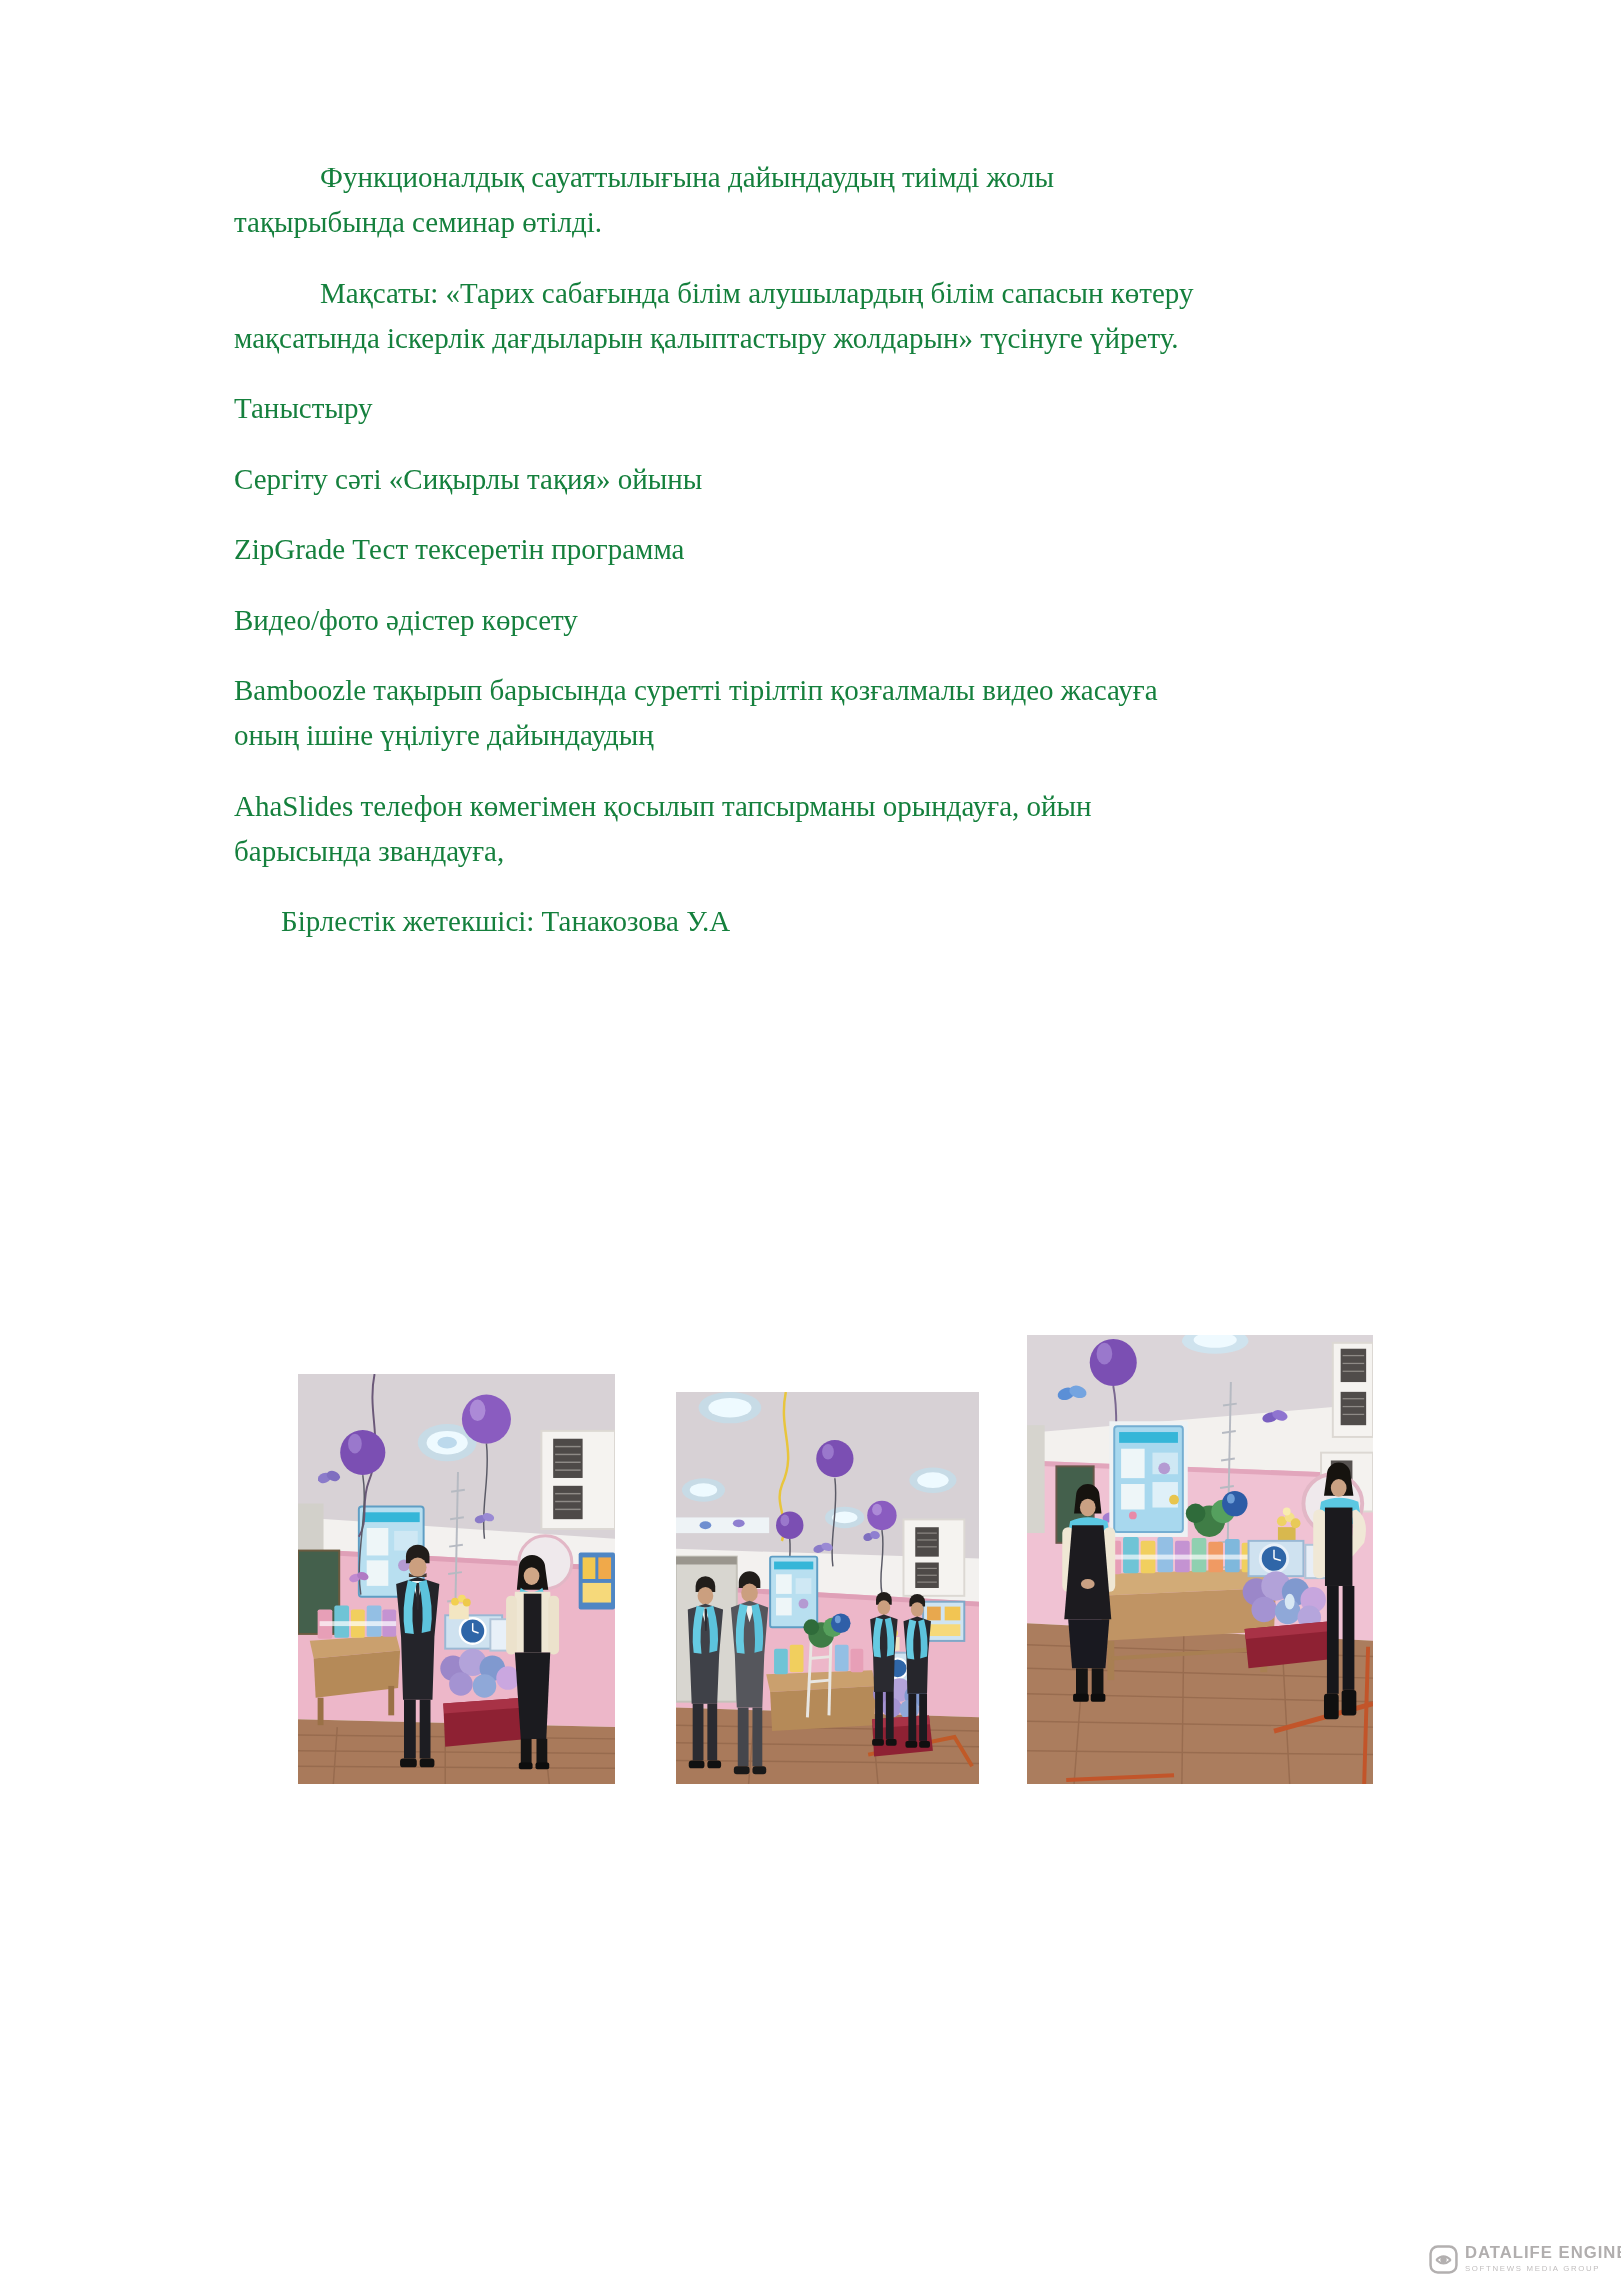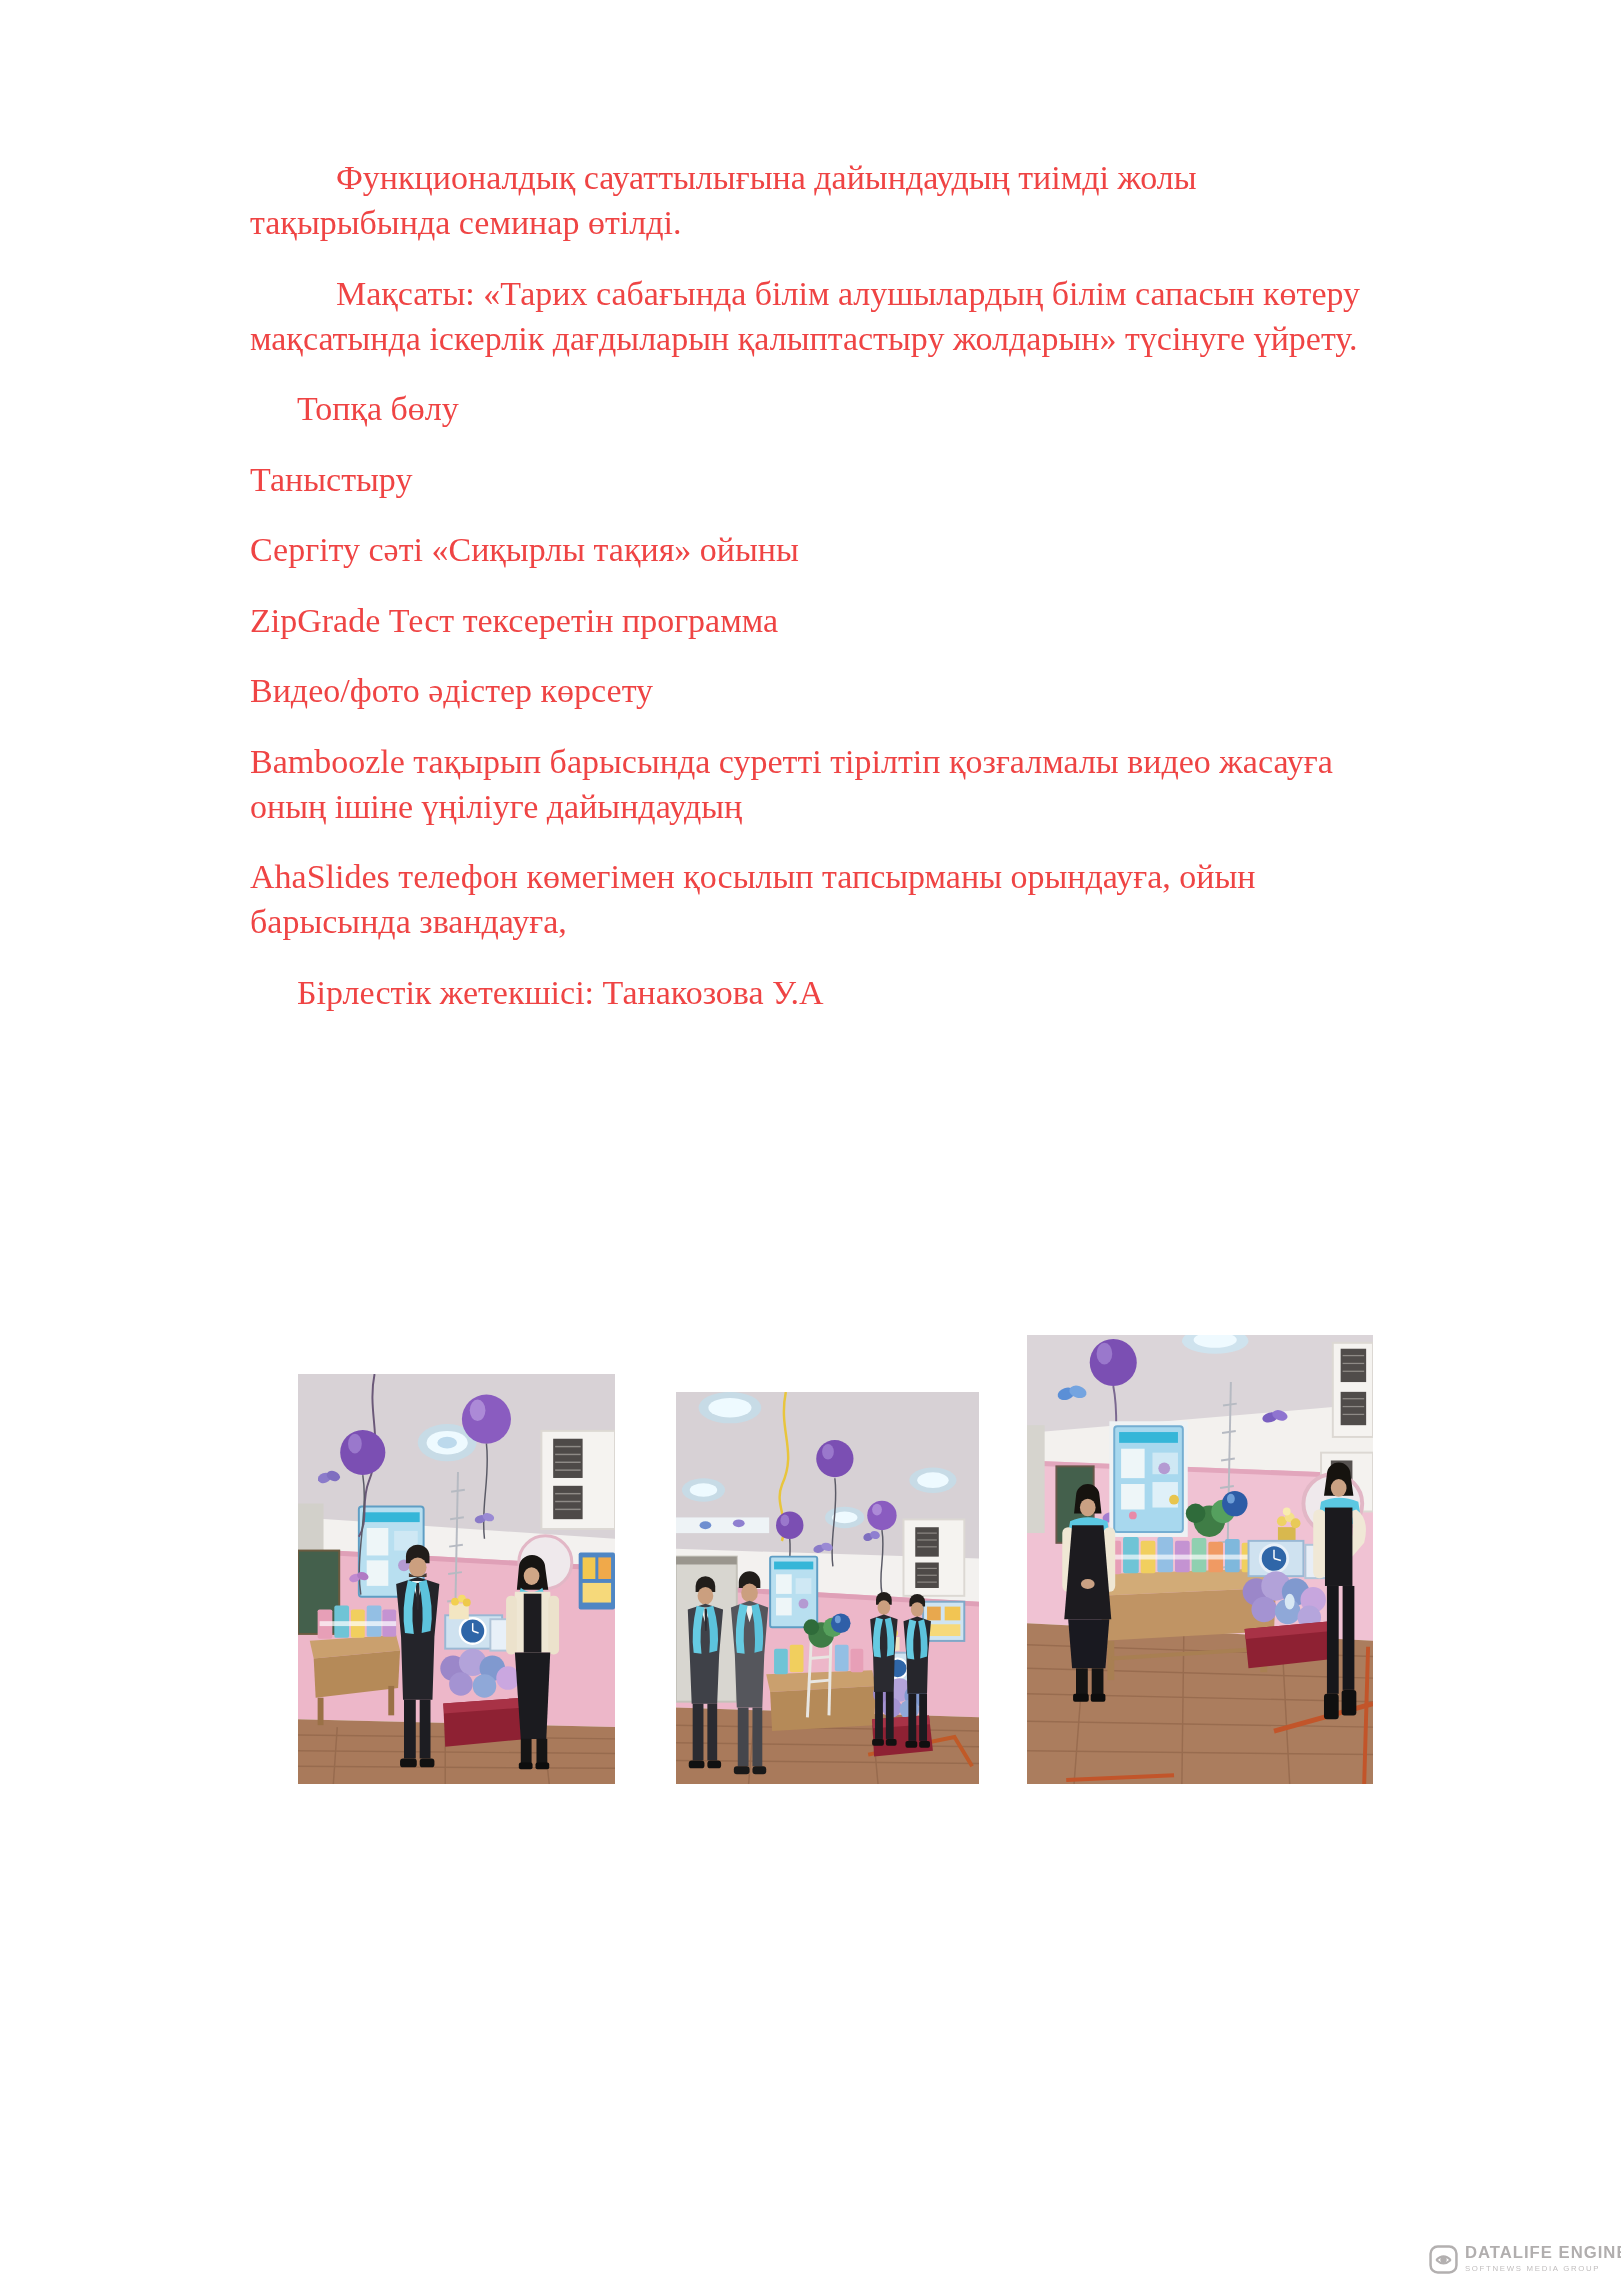--- a/index.html
+++ b/index.html
@@ -5,21 +5,21 @@
   html,body{margin:0;padding:0;background:#ffffff;}
   #page{
     position:relative;
     width:1621px;height:2293px;
     background:#ffffff;
     overflow:hidden;
     font-family:"Liberation Serif","DejaVu Serif",serif;
   }
   #doc-text{
     position:absolute;left:234px;top:155px;width:1343px;
-    font-size:34px;line-height:45px;color:#ef4444;margin-left:16px;
+    font-size:29px;line-height:45px;color:#15803d;
   }
   #doc-text p{margin:0 0 25.5px 0;white-space:pre-line;}
   .indent-lg{text-indent:86px;}
   .indent-sm{text-indent:47px;}
   .photo{position:absolute;overflow:hidden;}
   .photo svg{display:block;width:100%;height:100%;}
   #photo-1{left:298px;top:1374px;width:317px;height:410px;}
   #photo-2{left:676px;top:1392px;width:303px;height:392px;}
   #photo-3{left:1027px;top:1335px;width:346px;height:449px;}
   #watermark{
@@ -40,21 +40,20 @@
 </head>
 <body>
 
 <div id="page">
 
   <div id="doc-text">
     <p class="indent-lg">Функционалдық сауаттылығына дайындаудың тиімді жолы
 тақырыбында семинар өтілді.</p>
     <p class="indent-lg">Мақсаты: «Тарих сабағында білім алушылардың білім сапасын көтеру
 мақсатында іскерлік дағдыларын қалыптастыру жолдарын» түсінуге үйрету.</p>
-    <p class="indent-sm">Топқа бөлу</p>
     <p>Таныстыру</p>
     <p>Сергіту сәті «Сиқырлы тақия» ойыны</p>
     <p>ZipGrade Тест тексеретін программа</p>
     <p>Видео/фото әдістер көрсету</p>
     <p>Bamboozle тақырып барысында суретті тірілтіп қозғалмалы  видео жасауға
 оның ішіне үңіліуге дайындаудың</p>
     <p>AhaSlides  телефон көмегімен қосылып тапсырманы орындауға, ойын
 барысында звандауға,</p>
     <p class="indent-sm">Бірлестік жетекшісі: Танакозова У.А</p>
   </div>

